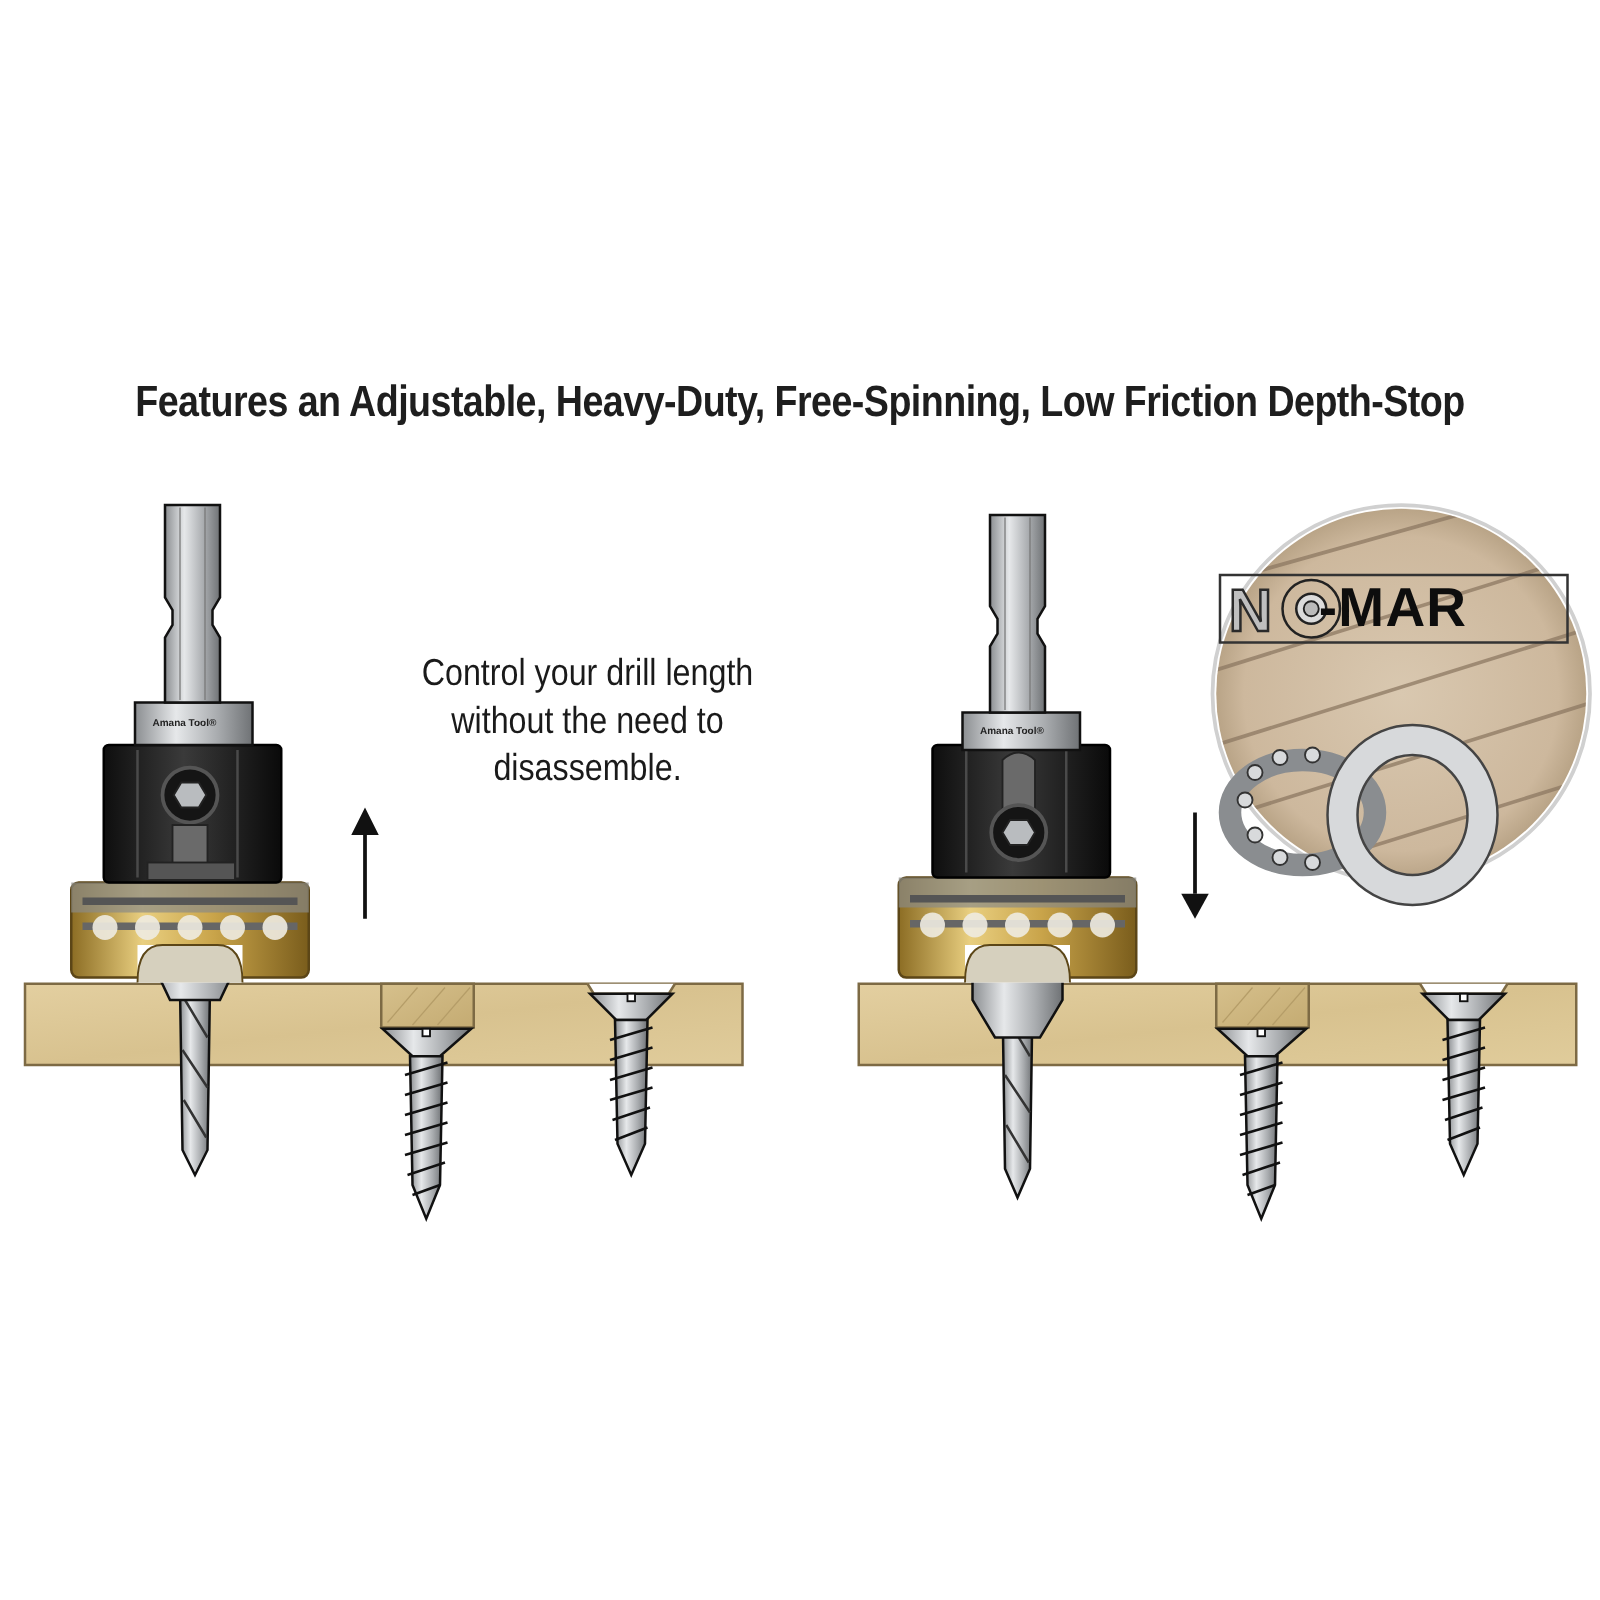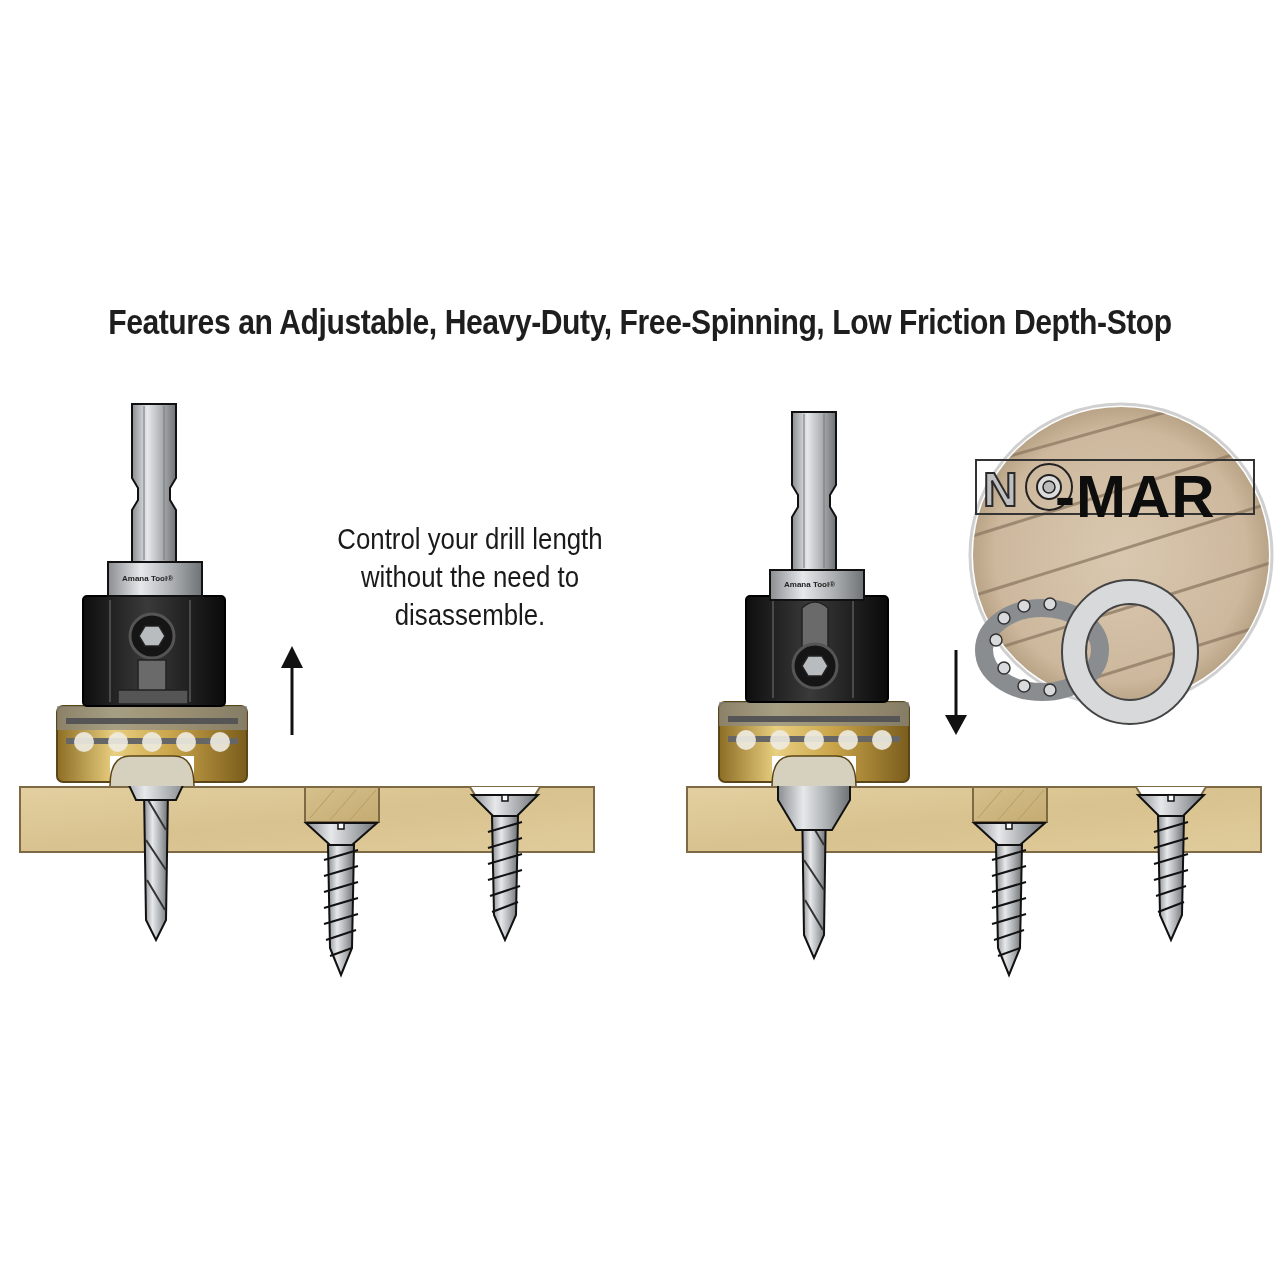--- a/index.html
+++ b/index.html
@@ -12,21 +12,21 @@
     }
     .caption {
       position: absolute; left: 290px; top: 520px; width: 360px; text-align: center;
       font-family: "Liberation Sans", sans-serif; font-size: 30px; line-height: 38px; color: #1a1a1a;
       transform: scaleX(0.86); transform-origin: 180px 0;
     }
     .caption span { display: block; }
     svg.art { position: absolute; left: 0; top: 0; }
     .nomar-label {
       position: absolute; left: 1055px; top: 462px; font-family: "Liberation Sans", sans-serif;
-      font-weight: bold; font-size: 60px; color: #0d0d0d; letter-spacing: 1px;
+      font-weight: bold; font-size: 44px; color: #0d0d0d; letter-spacing: 1px;
     }
     .nomar-n {
       position: absolute; left: 983px; top: 462px; font-family: "Liberation Sans", sans-serif;
       font-weight: bold; font-size: 48px; color: #bfbfbf; -webkit-text-stroke: 2px #2a2a2a;
     }
     .brand { position: absolute; font-family: "Liberation Sans", sans-serif; font-size: 8px; font-weight: bold; color: #222; }
   </style>
 </head>
 <body>
 

